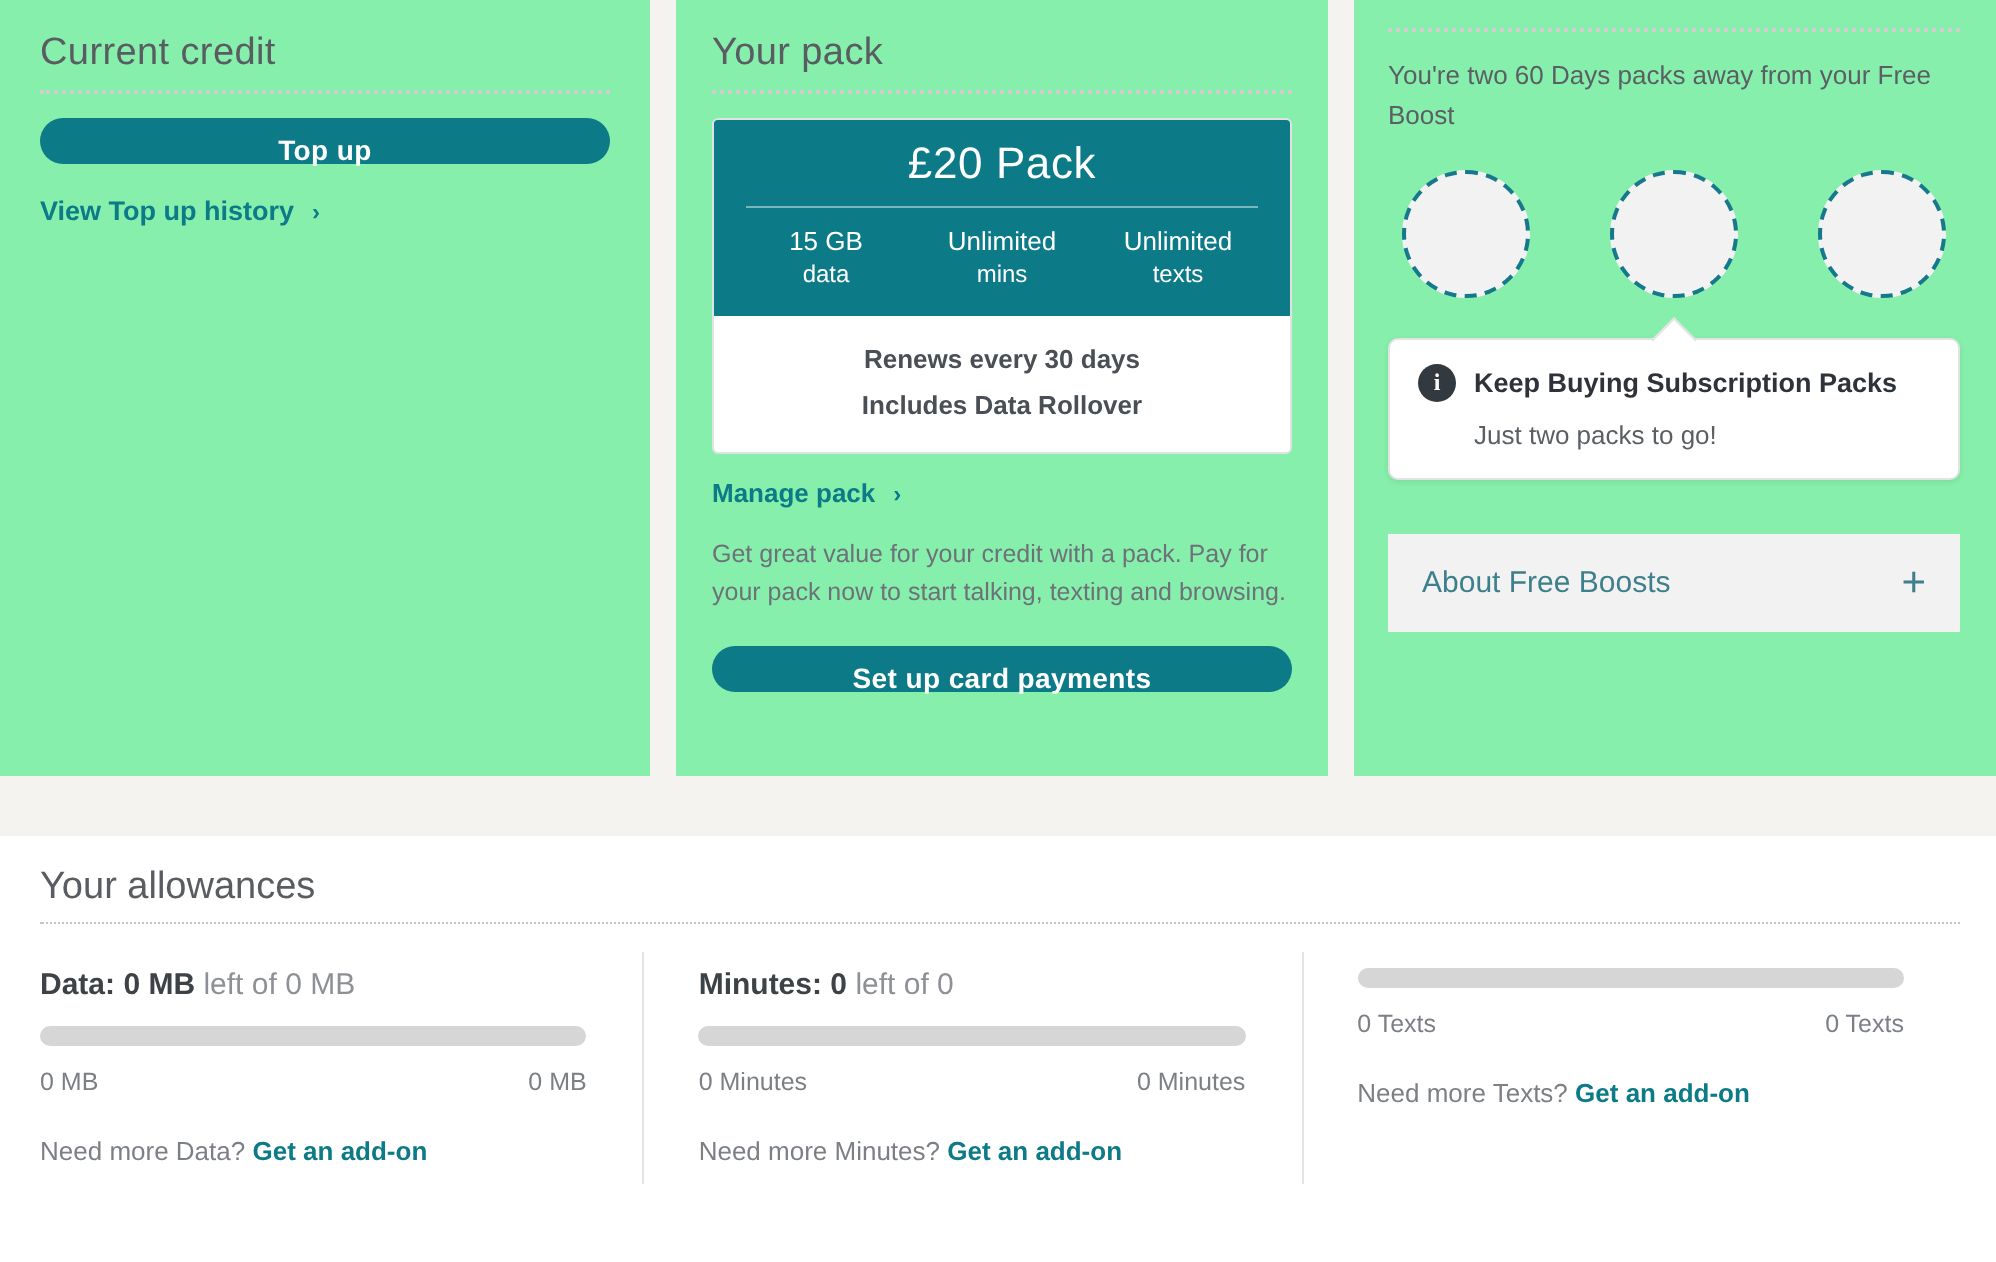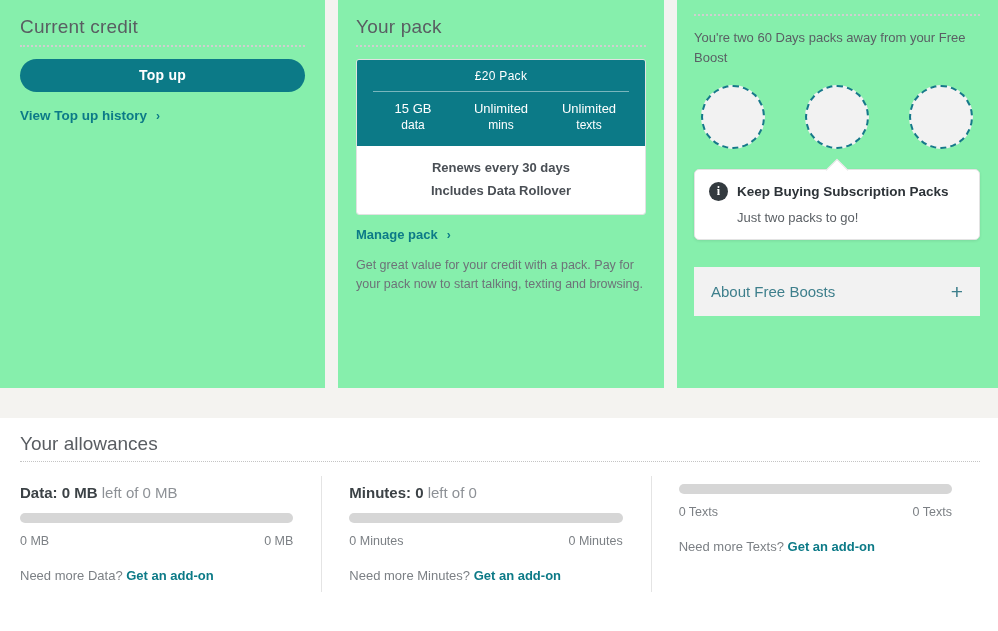--- a/index.html
+++ b/index.html
@@ -33,35 +33,35 @@
   
   .credit-amount-row { display: flex; align-items: center; gap: 9px; margin: 8px 0 13px 0; }
   .credit-amount { font-size: 30px; color: #4a4f55; font-weight: 400; letter-spacing: .5px; }
   .help-icon {
     width: 18px; height: 18px; border-radius: 50%;
     border: 1.6px solid #0c7a87; color: #0c7a87;
     font-size: 12px; font-weight: 700; line-height: 15px; text-align: center;
     display: inline-block; margin-top: 4px;
   }
   .btn-pill {
-    display: block; width: 100%; height: 33px; line-height: 33px;
+    display: block; width: 100%; height: 23px; line-height: 33px;
     background: #0c7a87; color: #fff; border: none; border-radius: 17px;
     font-size: 14px; font-weight: 700; text-align: center; cursor: pointer;
     font-family: "Liberation Sans", sans-serif; letter-spacing: .2px;
   }
   .link-row {
     margin-top: 16px; display: flex; align-items: center; gap: 9px;
     color: #0c7a87; font-size: 13.5px; font-weight: 700; cursor: pointer;
   }
   .chev { font-size: 12px; font-weight: 700; }
 
   
   .pack-card { border: 1px solid #e2e2e2; border-radius: 3px; overflow: hidden; }
   .pack-head { background: #0c7a87; padding: 9px 12px 12px 12px; }
-  .pack-title { color: #fff; font-size: 12px; text-align: center; padding-bottom: 8px; letter-spacing: .3px;}
+  .pack-title { color: #fff; font-size: 22px; text-align: center; padding-bottom: 8px; letter-spacing: .3px;}
   .pack-rule { height: 1px; background: rgba(255,255,255,.45); margin: 0 4px 8px 4px; }
   .pack-feats { display: flex; }
   .feat { flex: 1; text-align: center; color: #fff; font-size: 13px; line-height: 17px; }
   .feat .sub { font-size: 12px; }
   .pack-foot { background: #fff; padding: 10px 6px 12px 6px; text-align: center; }
   .pack-foot div { font-size: 13px; color: #4a4f55; font-weight: 700; line-height: 23px; }
   .pack-desc { color: #6d7278; font-size: 12.5px; line-height: 19px; margin-top: 14px; }
   .manage-row { margin-top: 12px; display: flex; align-items: center; gap: 9px;
                 color: #0c7a87; font-size: 13px; font-weight: 700; cursor: pointer; }
 
@@ -170,20 +170,23 @@
       </div>
     </div>
 
     <div class="manage-row">
       <span>Manage pack</span>
       <span class="chev">›</span>
     </div>
 
     <div class="pack-desc">Get great value for your credit with a pack. Pay for your pack now to start talking, texting and browsing.</div>
 
+    <div style="margin-top:17px">
+      <button class="btn-pill">Set up card payments</button>
+    </div>
   </div>
 
   <div class="gap"></div>
 
   <div class="panel boosts">
     <div class="dotted"></div>
 
     <div class="boost-text">You're two 60 Days packs away from your Free Boost</div>
 
     <div class="circles">

